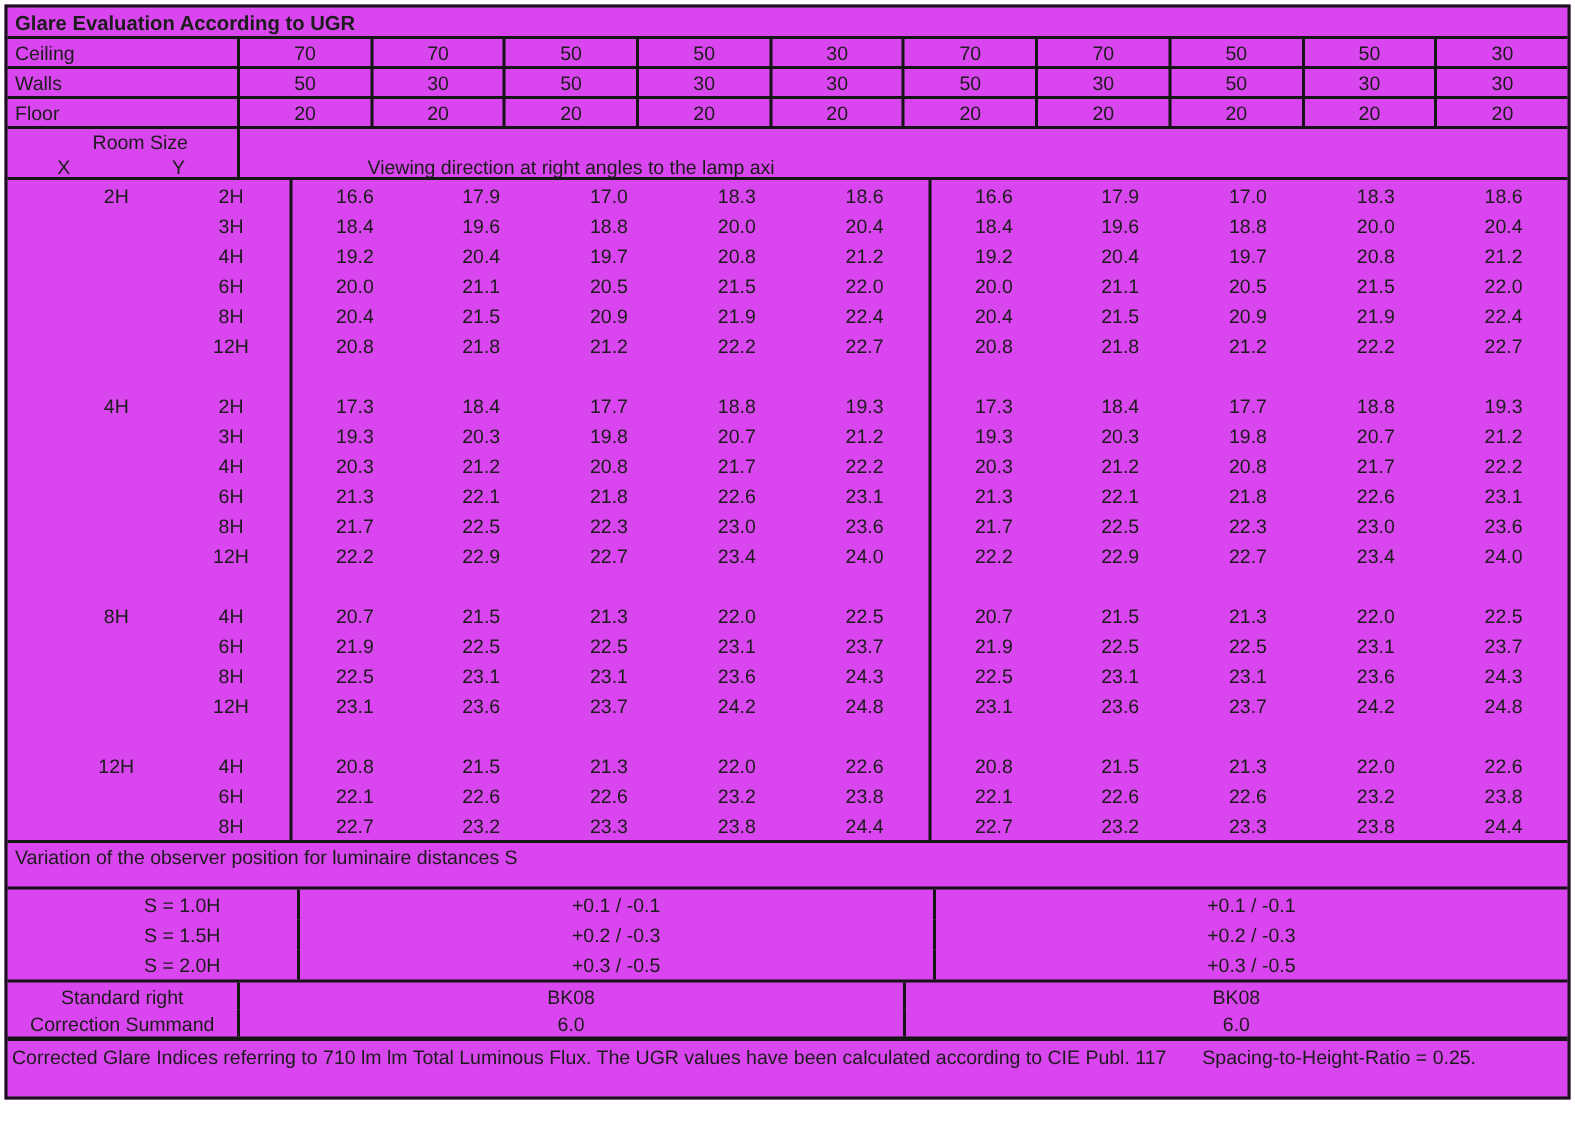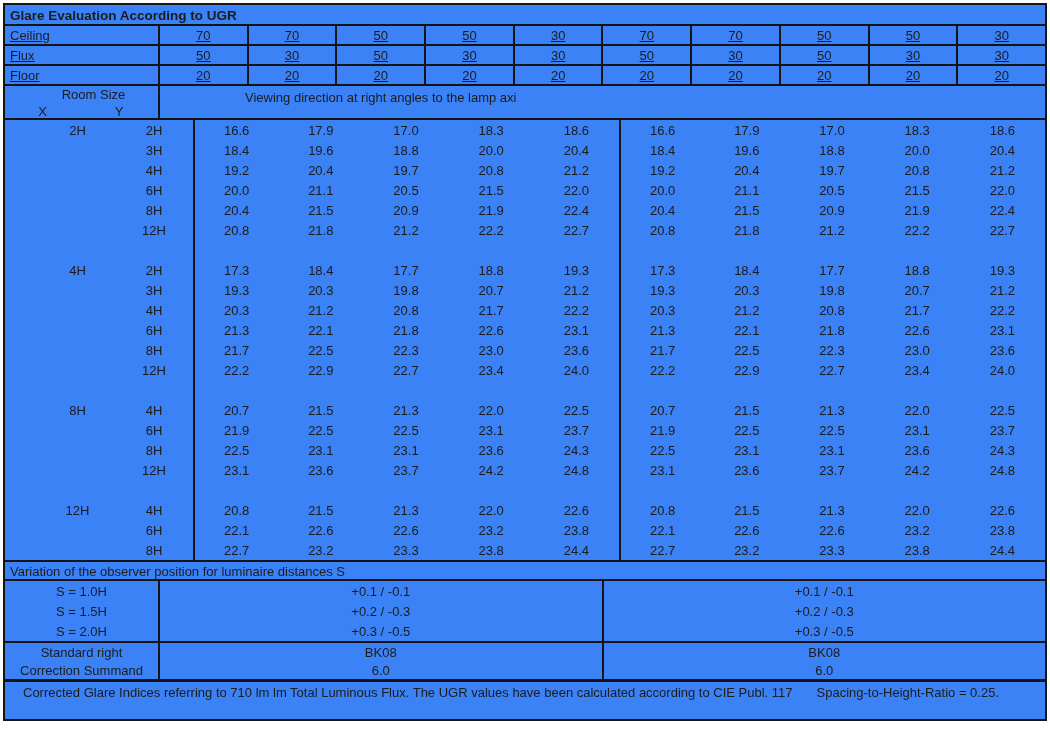--- a/index.html
+++ b/index.html
@@ -10,59 +10,59 @@
   html,body{background:#ffffff;}
   body{
     width:1050px;height:750px;
     font-family:"Liberation Sans", sans-serif;
     font-size:13px;color:var(--text);
     overflow:hidden;
   }
   .sheet{
     width:1044px;margin:3px;
     border:2px solid var(--line);
-    background:#3b82f6;
+    background:#d946ef;
   }
   .titlebar{
     height:21px;line-height:21px;
     padding-left:5px;
     font-weight:bold;font-size:13.5px;
     border-bottom:2px solid var(--line);
   }
   .row{display:grid;height:20px;align-items:stretch;}
-  .refl{grid-template-columns:153px repeat(10,1fr);border-bottom:2px solid var(--line);text-decoration:underline;}
+  .refl{grid-template-columns:153px repeat(10,1fr);border-bottom:2px solid var(--line);}
   .data{grid-template-columns:75px 78px repeat(10,1fr);margin-left:35px;}
   .cell{display:flex;align-items:center;min-width:0;}
   .c{justify-content:center;}
   .label{padding-left:5px;}
   .bL{border-left:2px solid var(--line);}
   .header{
     display:grid;grid-template-columns:153px 1fr 1fr;
     height:34px;border-bottom:2px solid var(--line);
   }
   .roomsize{display:flex;flex-direction:column;}
   .rs-line1{height:17px;display:flex;align-items:center;justify-content:center;margin-left:24px;}
   .rs-line2{height:17px;display:grid;grid-template-columns:75px 78px;}
   .rs-line2 span{display:flex;align-items:center;justify-content:center;}
   .section-label{
     display:flex;justify-content:center;align-items:flex-start;
-    padding-top:4px;
+    padding-top:18px;
   }
   .ugr-body{border-bottom:2px solid var(--line);}
   .variation-head{
-    height:19px;line-height:19px;padding-left:5px;
+    height:31px;line-height:19px;padding-left:5px;
     border-bottom:2px solid var(--line);
   }
   .vrow{display:grid;grid-template-columns:153px 1fr 1fr;height:20px;}
-  .vrows{border-bottom:2px solid var(--line);}
+  .vrows{border-bottom:2px solid var(--line);padding-left:40px;}
   .srow{display:grid;grid-template-columns:153px 1fr 1fr;height:18px;}
   .note{
     border-top:3px solid var(--line);
     height:40px;
-    padding:3px 18px;
+    padding:3px 3px;
   }
   .note .gap{display:inline-block;margin-left:24px;}
 </style>
 </head>
 <body>
 
 <div class="sheet">
 
   <div class="titlebar">Glare Evaluation According to UGR</div>
 
@@ -74,21 +74,21 @@
         <div class="cell c bL">50</div>
         <div class="cell c bL">50</div>
         <div class="cell c bL">30</div>
         <div class="cell c bL">70</div>
         <div class="cell c bL">70</div>
         <div class="cell c bL">50</div>
         <div class="cell c bL">50</div>
         <div class="cell c bL">30</div>
       </div>
       <div class="row refl">
-        <div class="cell label">Flux</div>
+        <div class="cell label">Walls</div>
         <div class="cell c bL">50</div>
         <div class="cell c bL">30</div>
         <div class="cell c bL">50</div>
         <div class="cell c bL">30</div>
         <div class="cell c bL">30</div>
         <div class="cell c bL">50</div>
         <div class="cell c bL">30</div>
         <div class="cell c bL">50</div>
         <div class="cell c bL">30</div>
         <div class="cell c bL">30</div>

